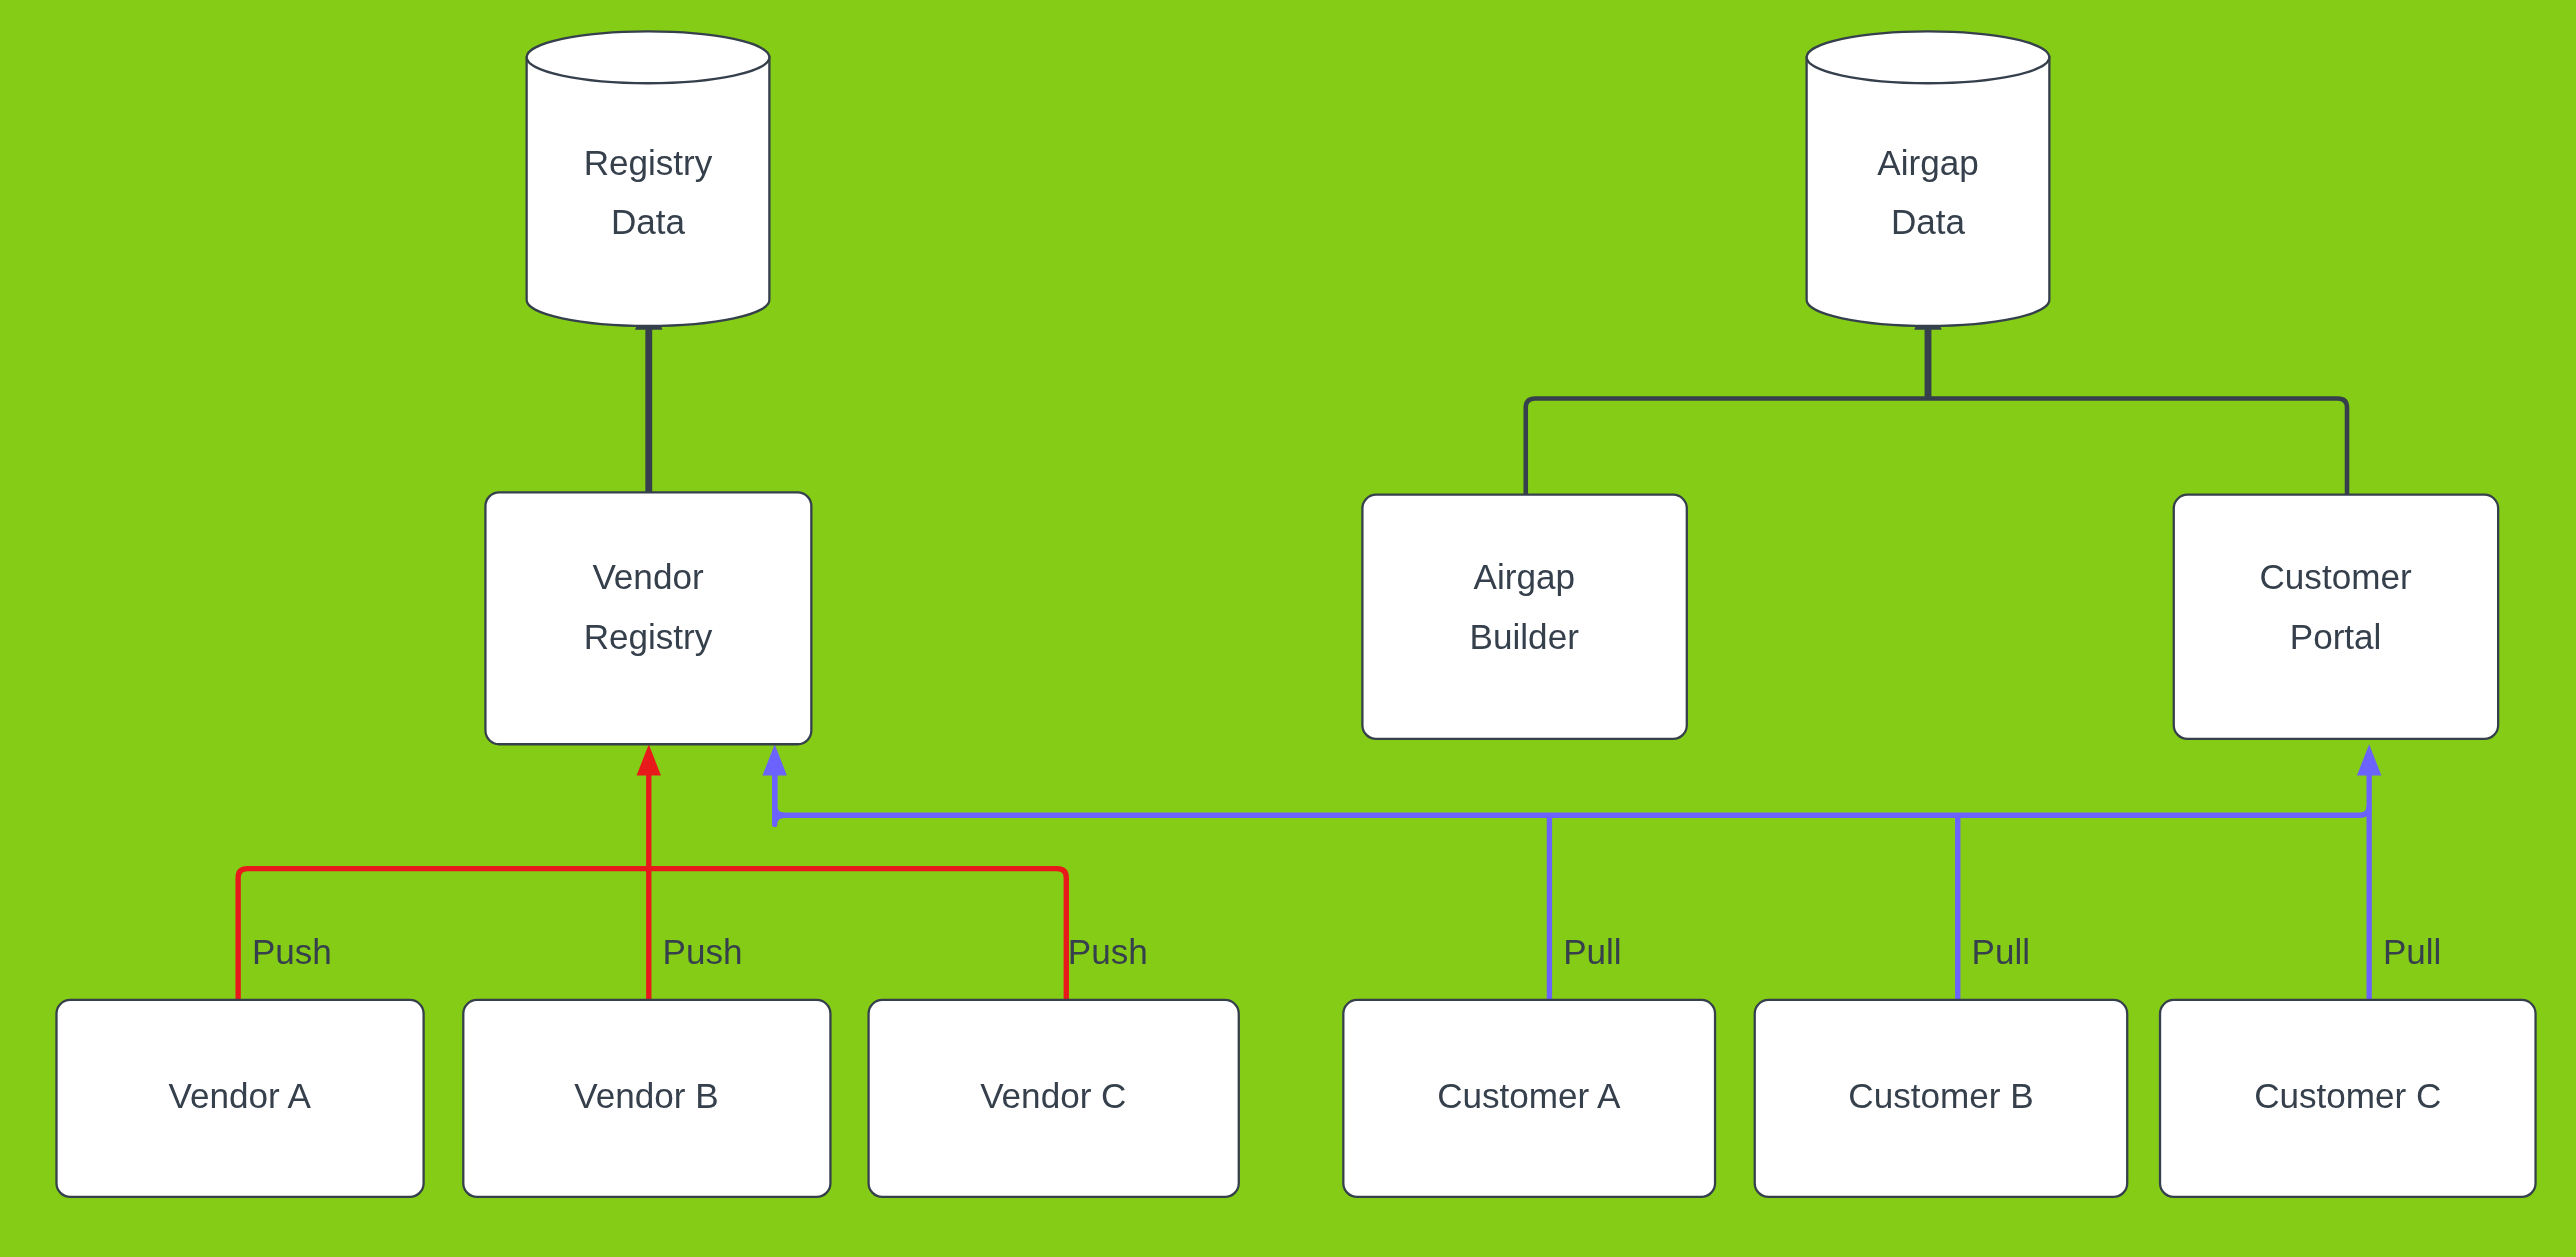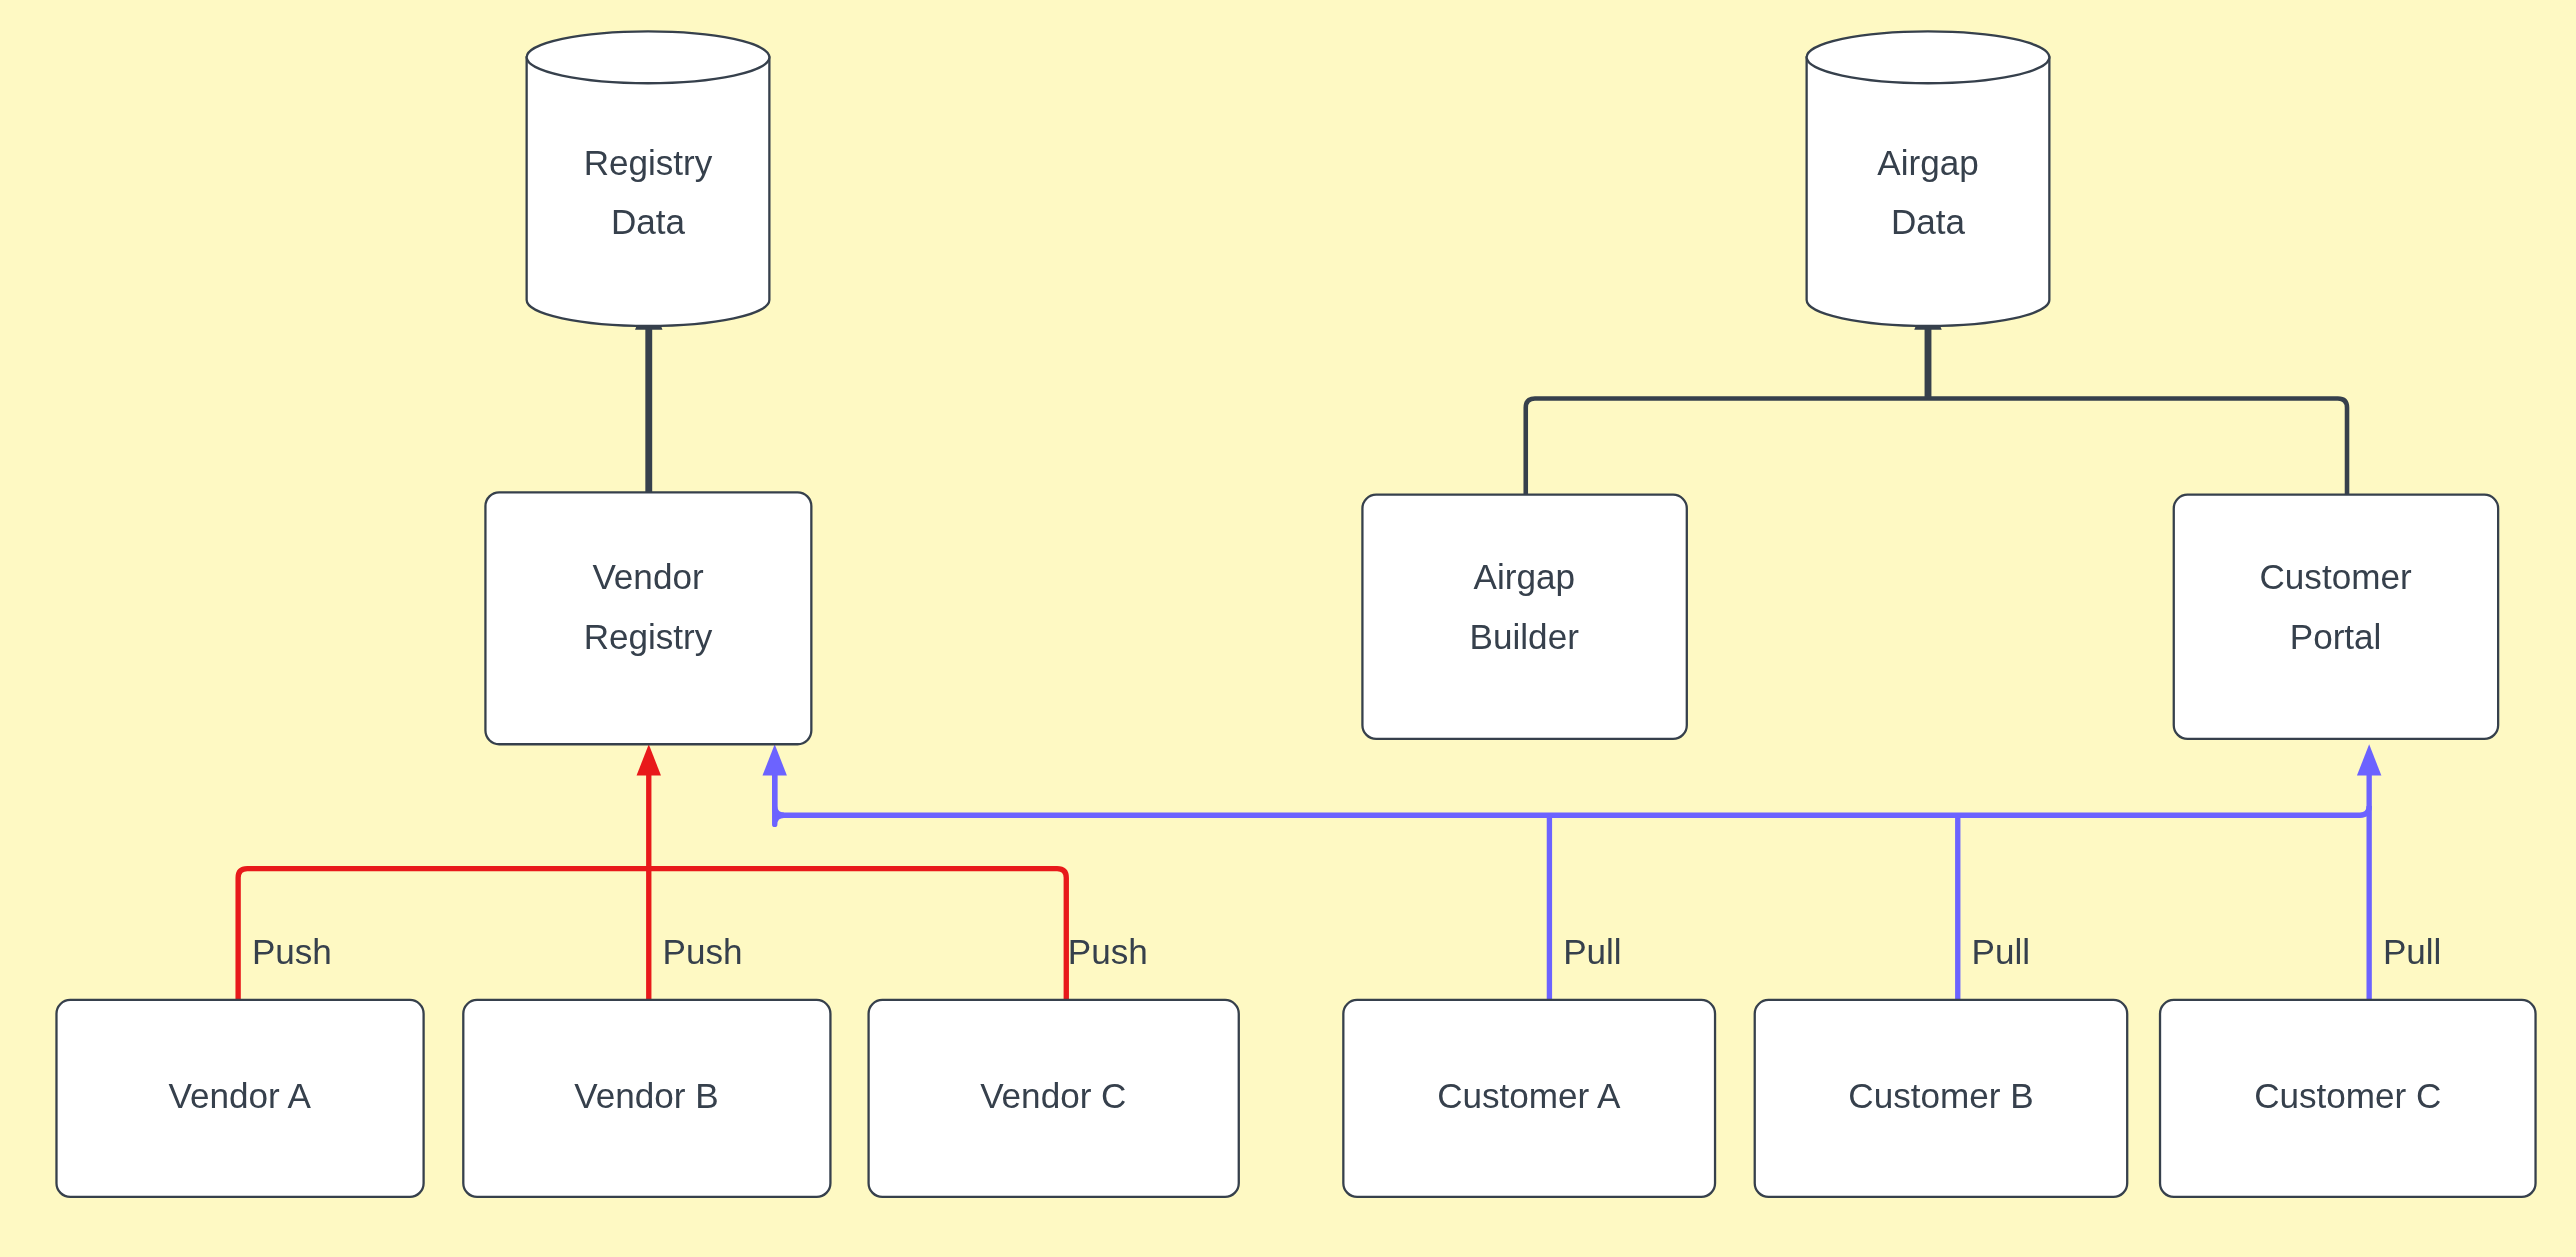--- a/index.html
+++ b/index.html
@@ -8,21 +8,21 @@
     padding: 0;
     background: #ffffff;
   }
   body {
     font-family: "Liberation Sans", "DejaVu Sans", sans-serif;
   }
   #diagram-root {
     position: relative;
     width: 2576px;
     height: 1258px;
-    background: #fef9c3;
+    background: #84cc16;
     overflow: hidden;
   }
   #diagram-svg {
     position: absolute;
     inset: 0;
     width: 2576px;
     height: 1258px;
     display: block;
   }
   .node-shape {

